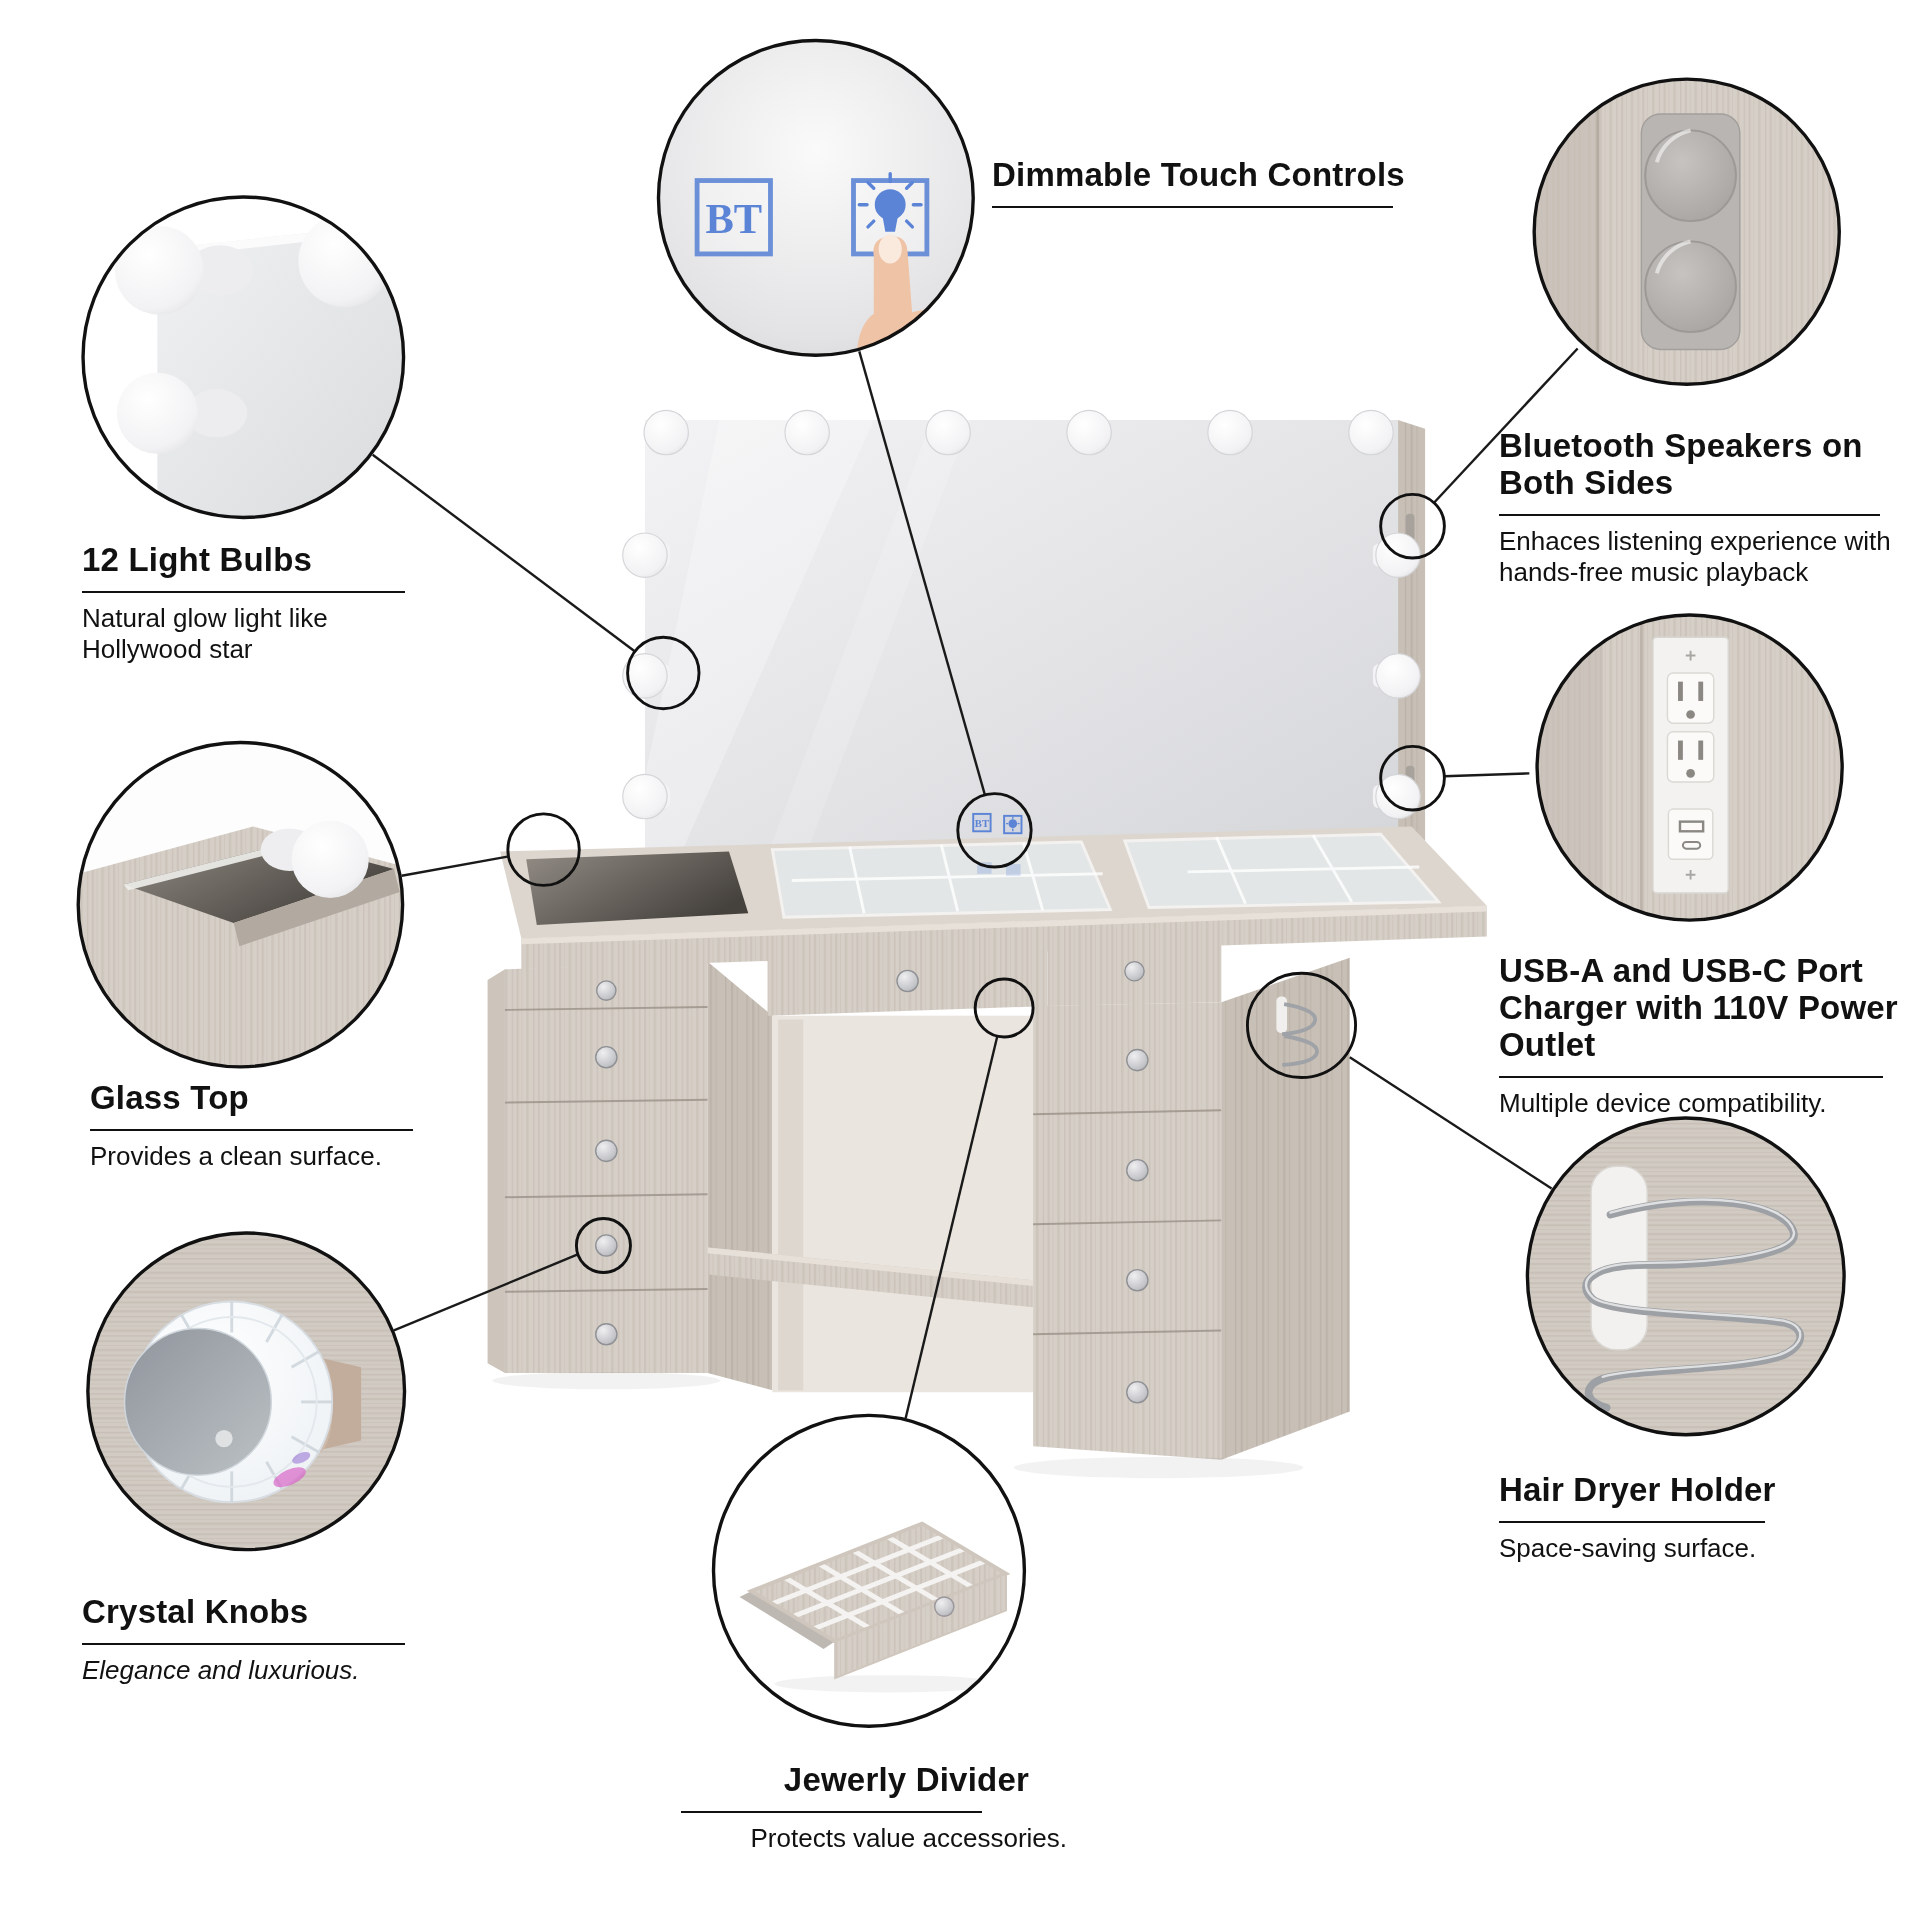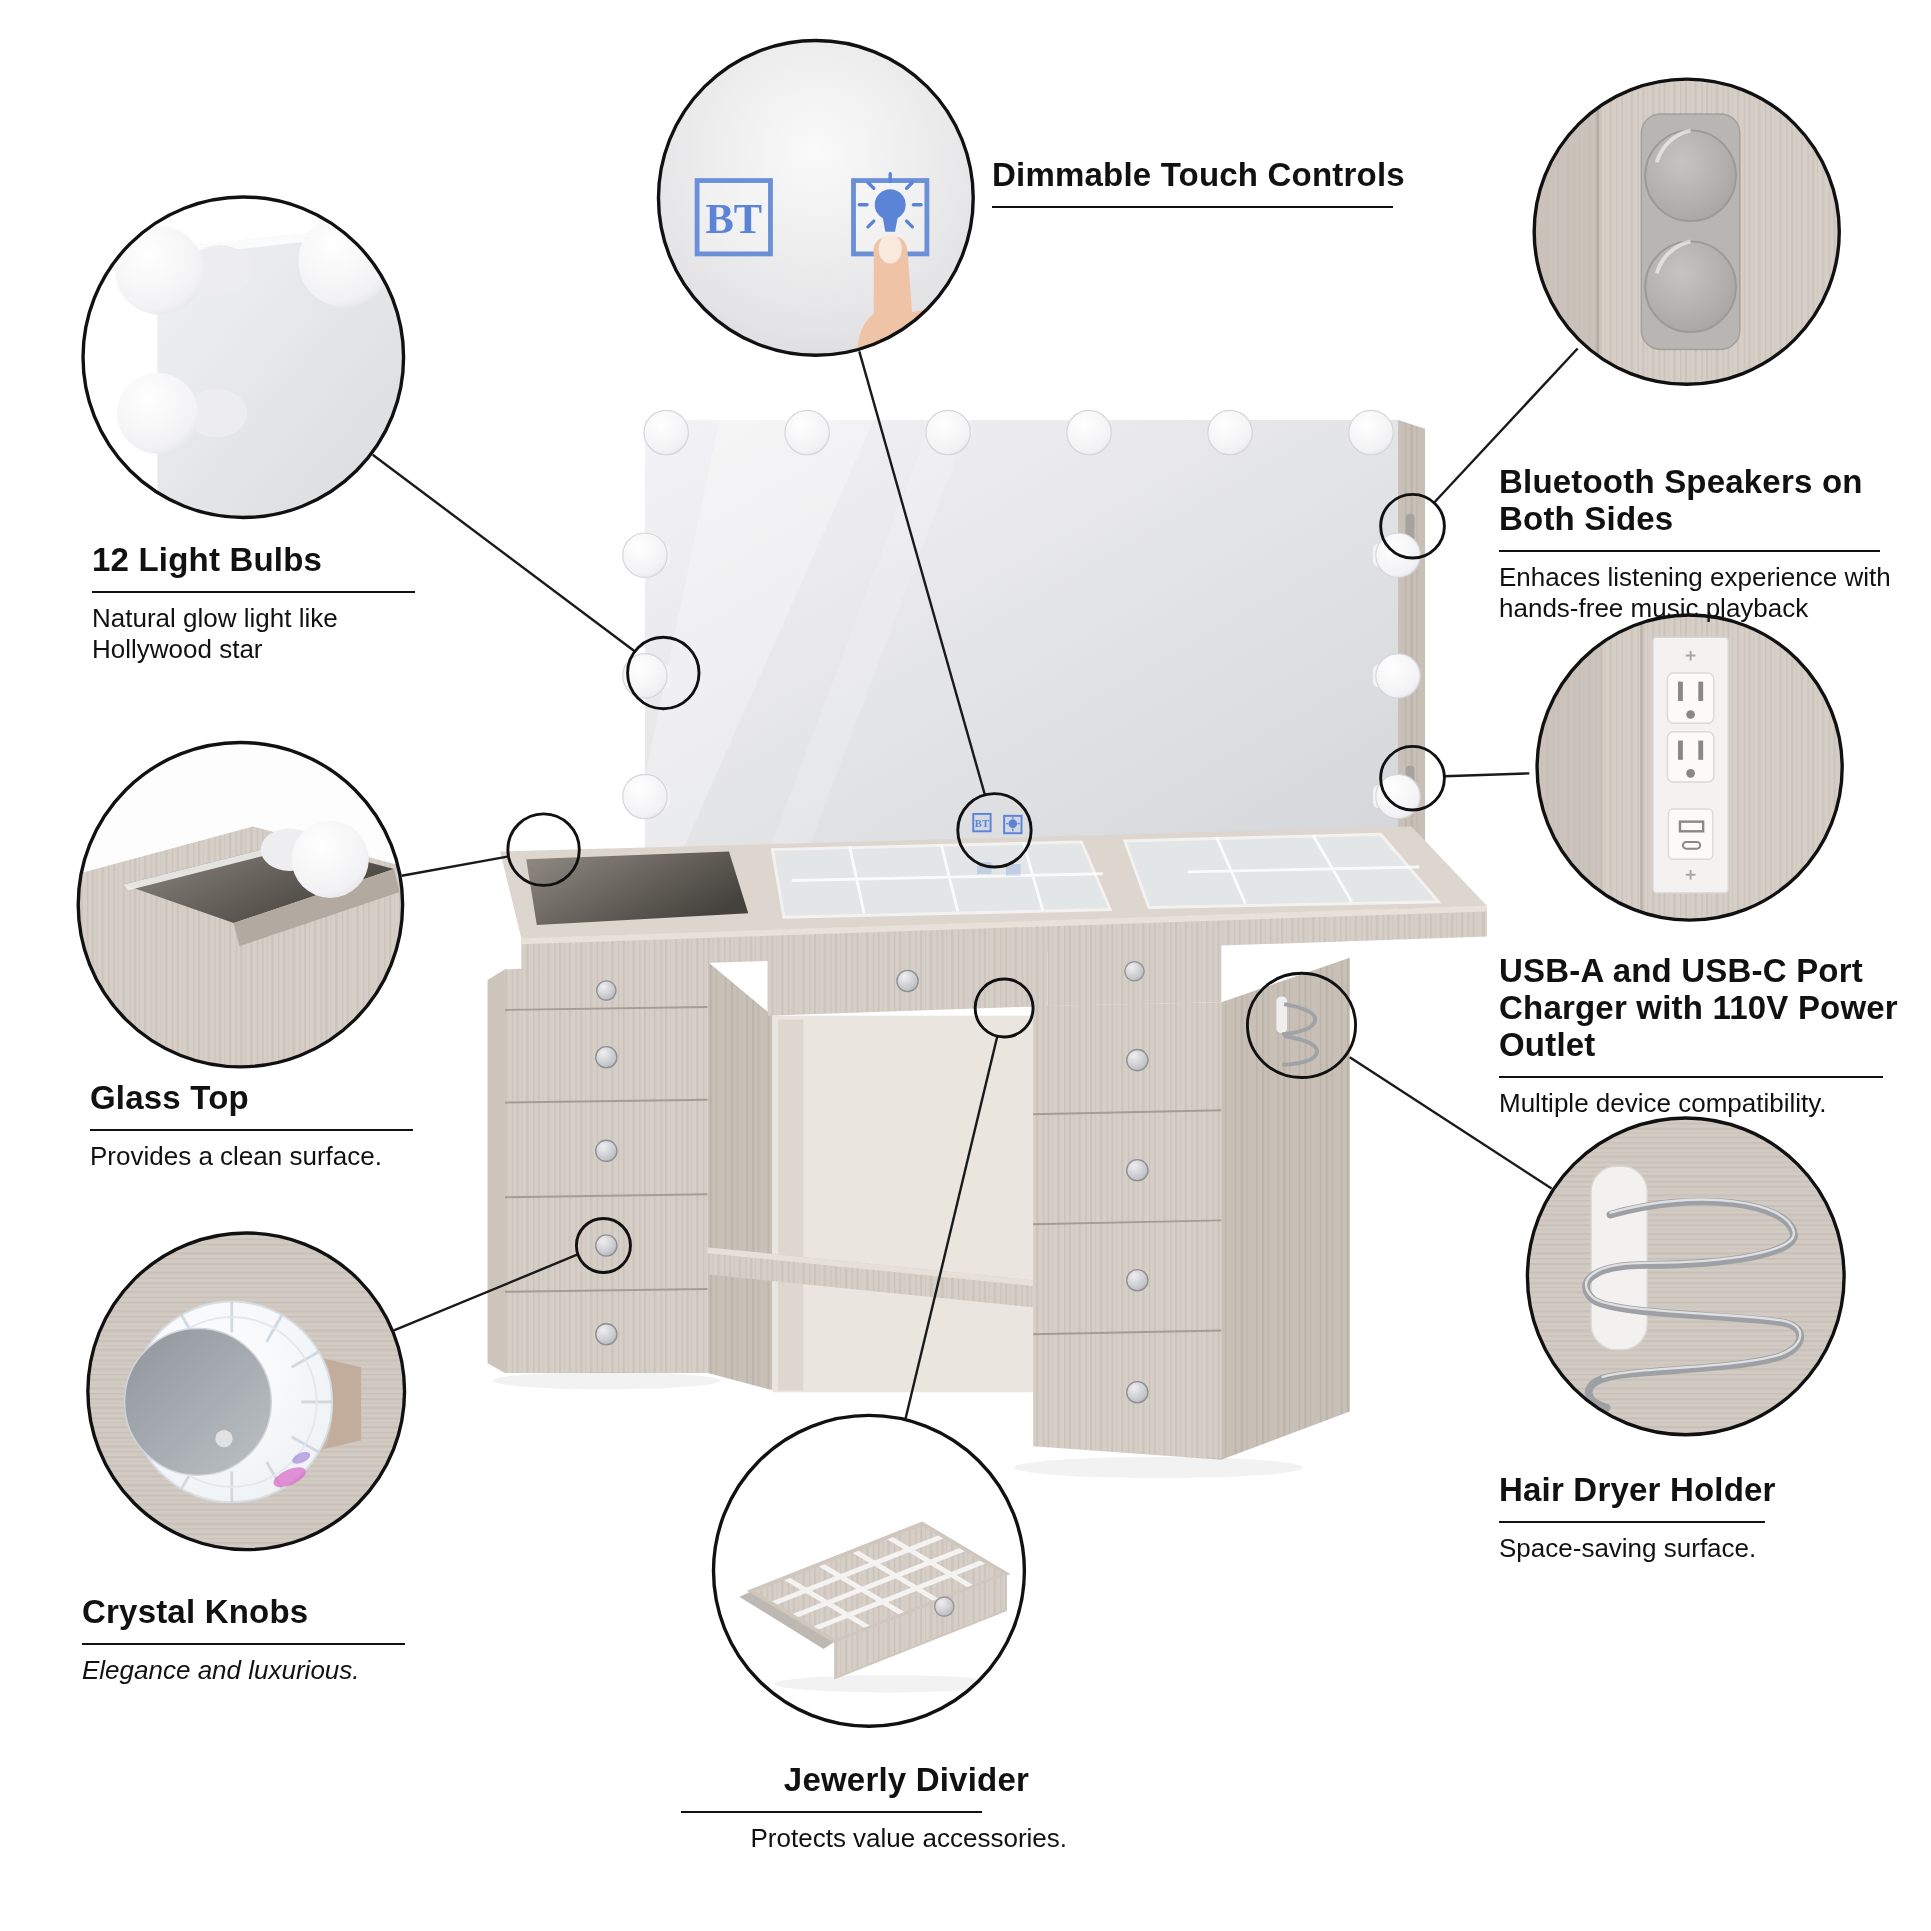--- a/index.html
+++ b/index.html
@@ -427,26 +427,26 @@
     <circle cx="900" cy="1627" r="161" fill="none" stroke="#111" stroke-width="3.5"></circle>
   </g>
 </svg>
 
 <div class="callout" style="left:992px;top:156px;">
   <div class="co-title" style="width:444px;">Dimmable Touch Controls</div>
   <div class="co-rule" style="width:401px;"></div>
 </div>
 
 <div class="callout" style="left:1499px;top:427px;">
-  <div class="co-title" style="width:406px;margin-top:36px;">Bluetooth Speakers on Both Sides</div>
+  <div class="co-title" style="width:406px;">Bluetooth Speakers on Both Sides</div>
   <div class="co-rule" style="width:381px;"></div>
   <div class="co-desc" style="width:434px;">Enhaces listening experience with hands-free music playback</div>
 </div>
 
-<div class="callout" style="left:92px;top:541px;">
+<div class="callout" style="left:82px;top:541px;">
   <div class="co-title" style="width:348px;">12 Light Bulbs</div>
   <div class="co-rule" style="width:323px;"></div>
   <div class="co-desc" style="width:309px;">Natural glow light like Hollywood star</div>
 </div>
 
 <div class="callout" style="left:1499px;top:942px;margin-top:10px;">
   <div class="co-title" style="width:425px;">USB-A and USB-C Port Charger with 110V Power Outlet</div>
   <div class="co-rule" style="width:384px;"></div>
   <div class="co-desc" style="width:415px;">Multiple device compatibility.</div>
 </div>

